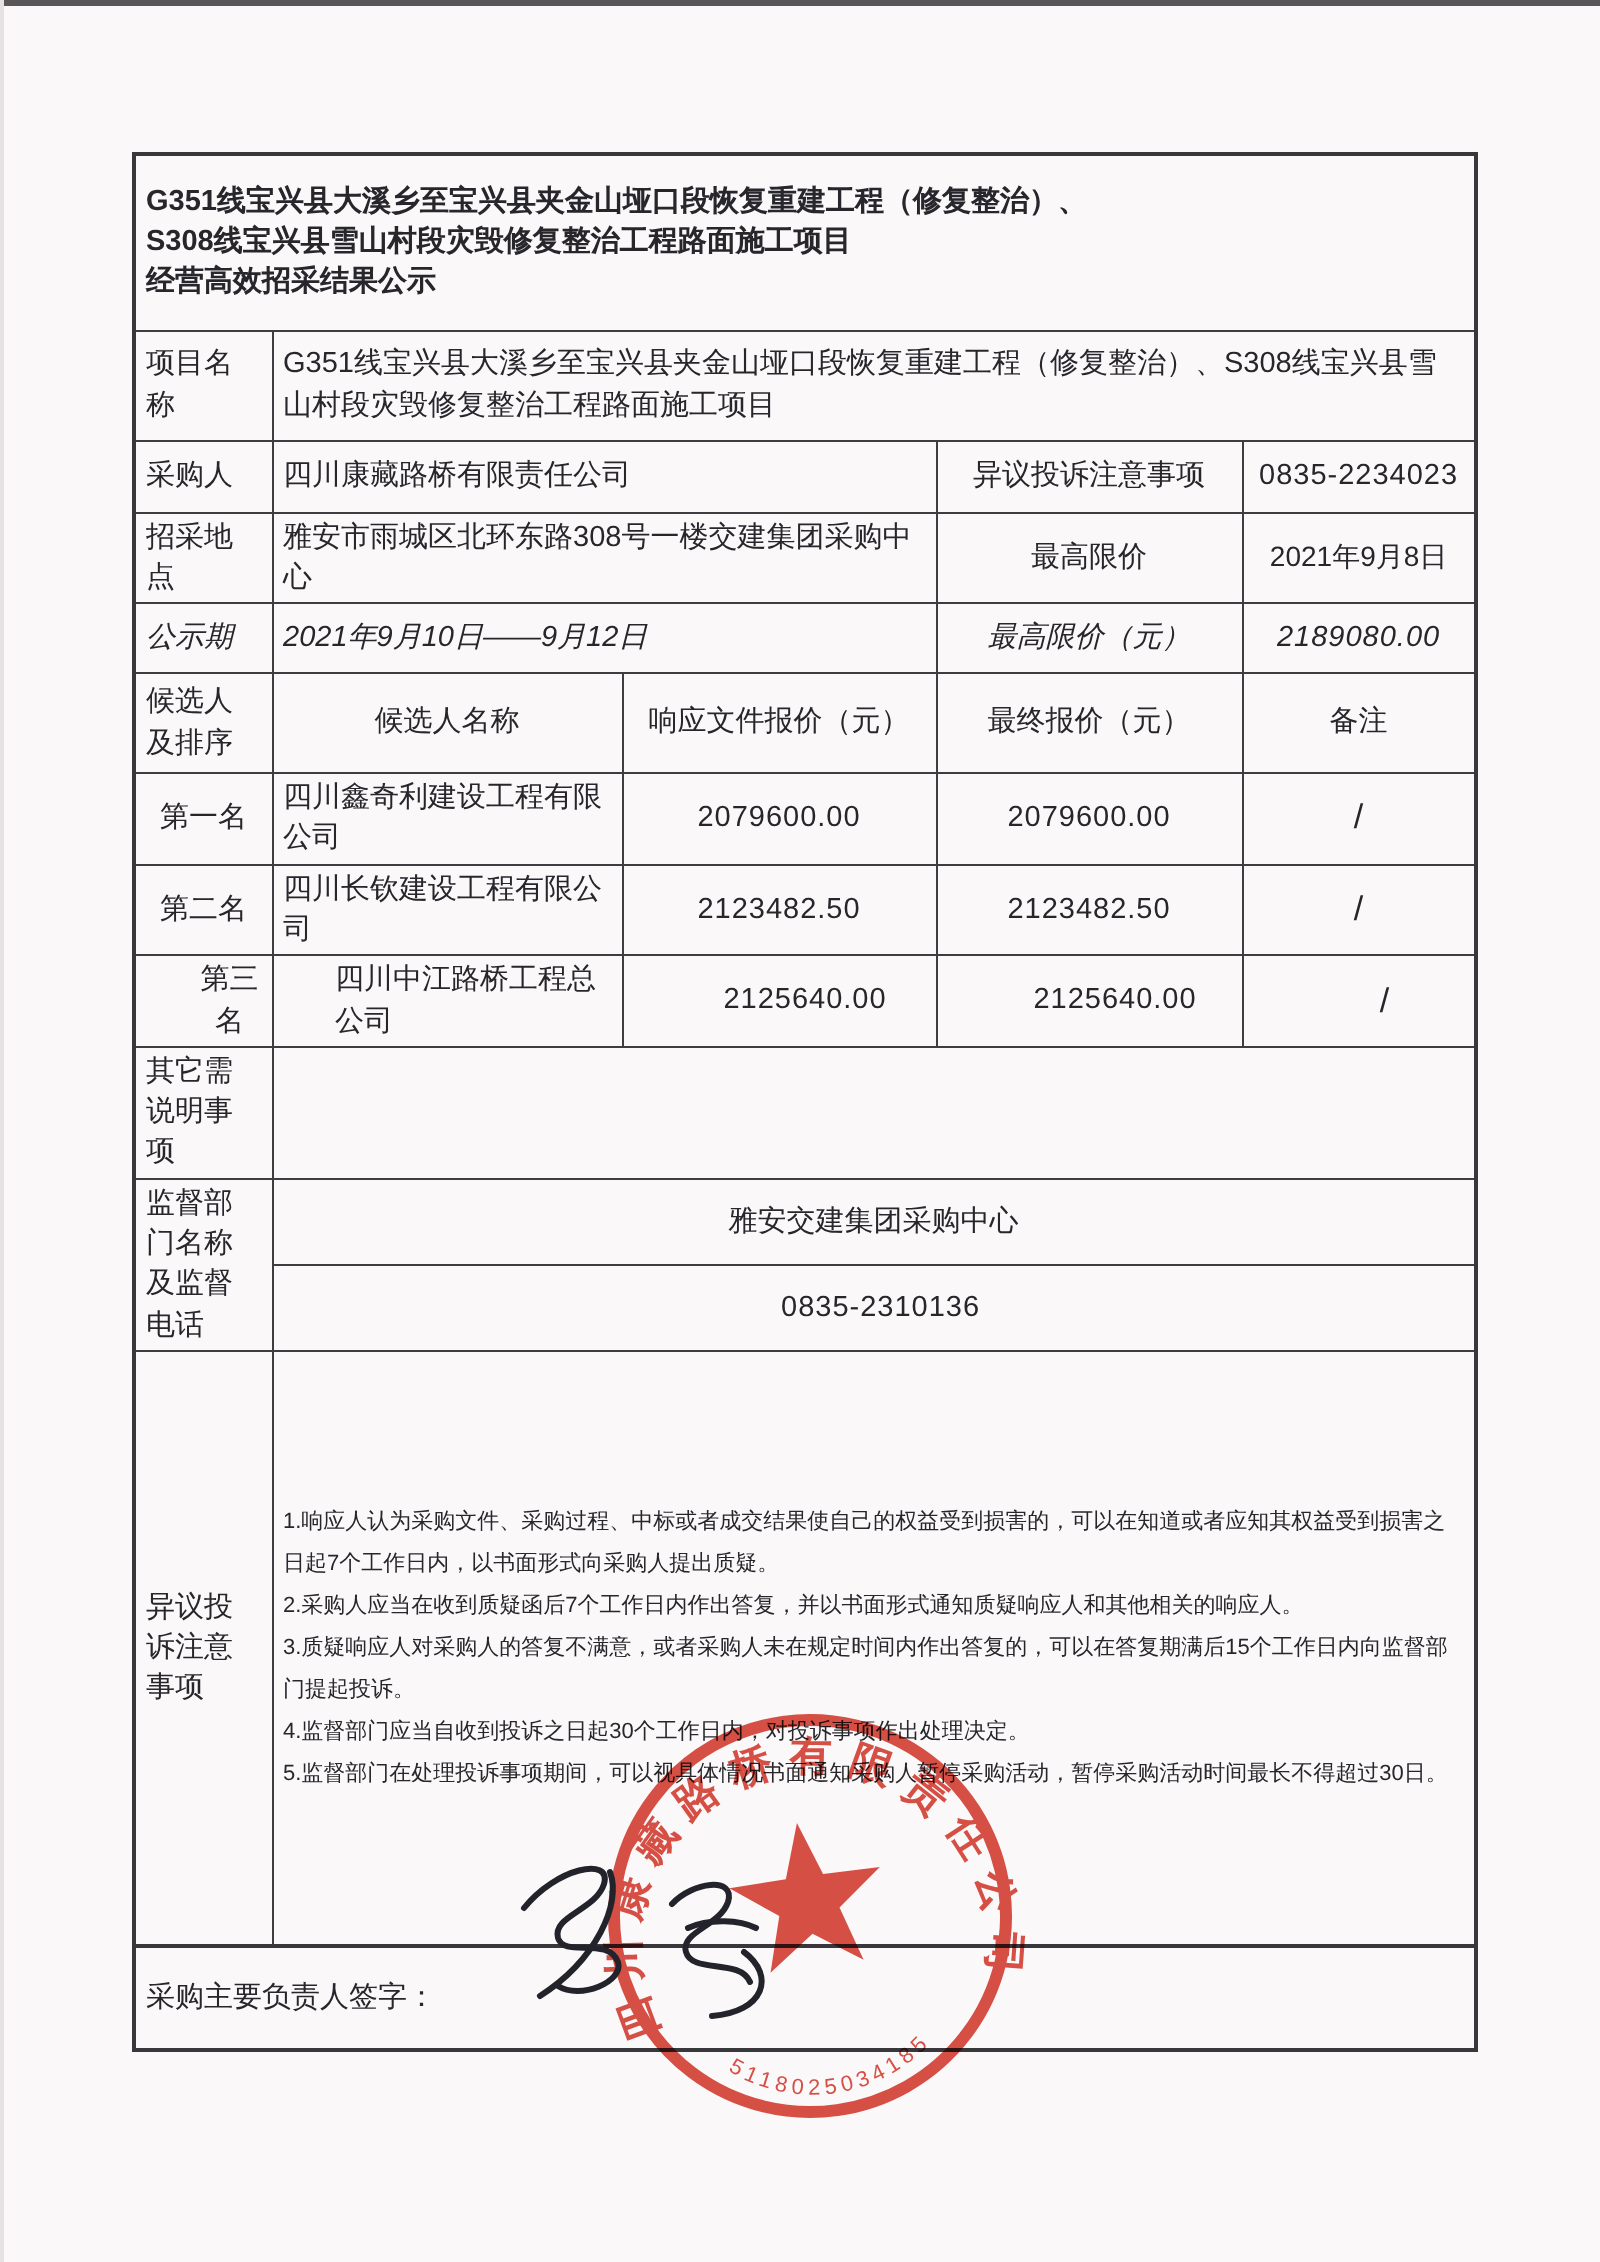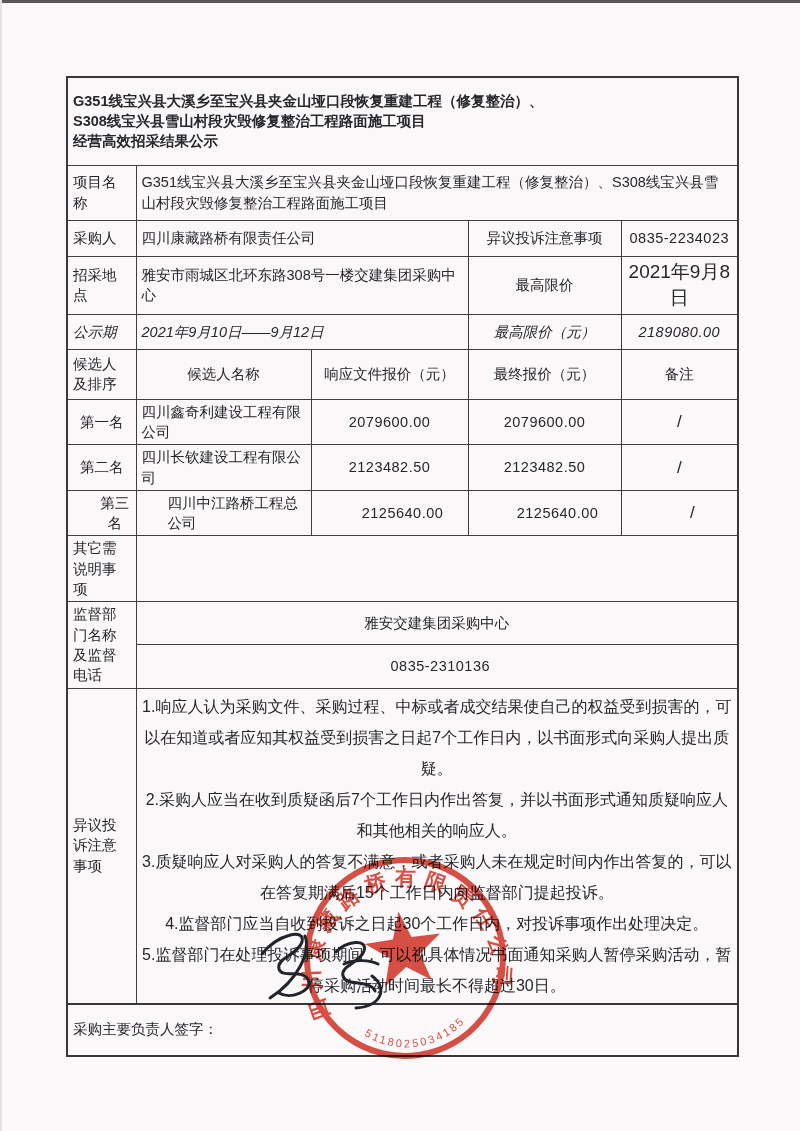--- a/index.html
+++ b/index.html
@@ -42,21 +42,21 @@
   tr.r-chead  td { height:50px; }
   tr.r-c1 td { height:45px; }
   tr.r-c2 td { height:45px; }
   tr.r-c3 td { height:40px;padding-left:31px; }
   tr.r-other  td { height:45px; }
   tr.r-sup1 td { height:40px; }
   tr.r-sup2 td { height:40px;padding-left:12px; }
   tr.r-obj td { height:298px; }
   tr.r-sign td { height:52px; border-top:2px solid #37373c; }
   td.obj-cell { vertical-align:top; padding:52px 6px 8px 6px; }
-  .obj-item { font-size:16px; line-height:31px;text-align:center; }
+  .obj-item { font-size:11px; line-height:21px; }
   td.sign-cell { font-size:15px; padding-left:7px; }
 
   .stamp {
     position:absolute; left:293px; top:846px; width:224px; height:224px;
     transform:rotate(-8deg);
     opacity:0.88; mix-blend-mode:multiply;
     z-index:5; pointer-events:none;
   }
   .signature {
     position:absolute; left:248px; top:918px; width:165px; height:95px;
@@ -96,21 +96,21 @@
     <td class="lab">采购人</td>
     <td colspan="2">四川康藏路桥有限责任公司</td>
     <td class="ctr lab">异议投诉注意事项</td>
     <td class="num">0835-2234023</td>
   </tr>
 
   <tr class="r-venue">
     <td class="lab">招采地点</td>
     <td colspan="2">雅安市雨城区北环东路308号一楼交建集团采购中心</td>
     <td class="ctr lab">最高限价</td>
-    <td class="ctr" style="font-size:19px">2021年9月8日</td>
+    <td class="ctr" style="font-size:14px">2021年9月8日</td>
   </tr>
 
   <tr class="r-pub">
     <td class="lab">公示期</td>
     <td colspan="2">2021年9月10日——9月12日</td>
     <td class="ctr lab">最高限价（元）</td>
     <td class="num">2189080.00</td>
   </tr>
 
   <tr class="r-chead">

